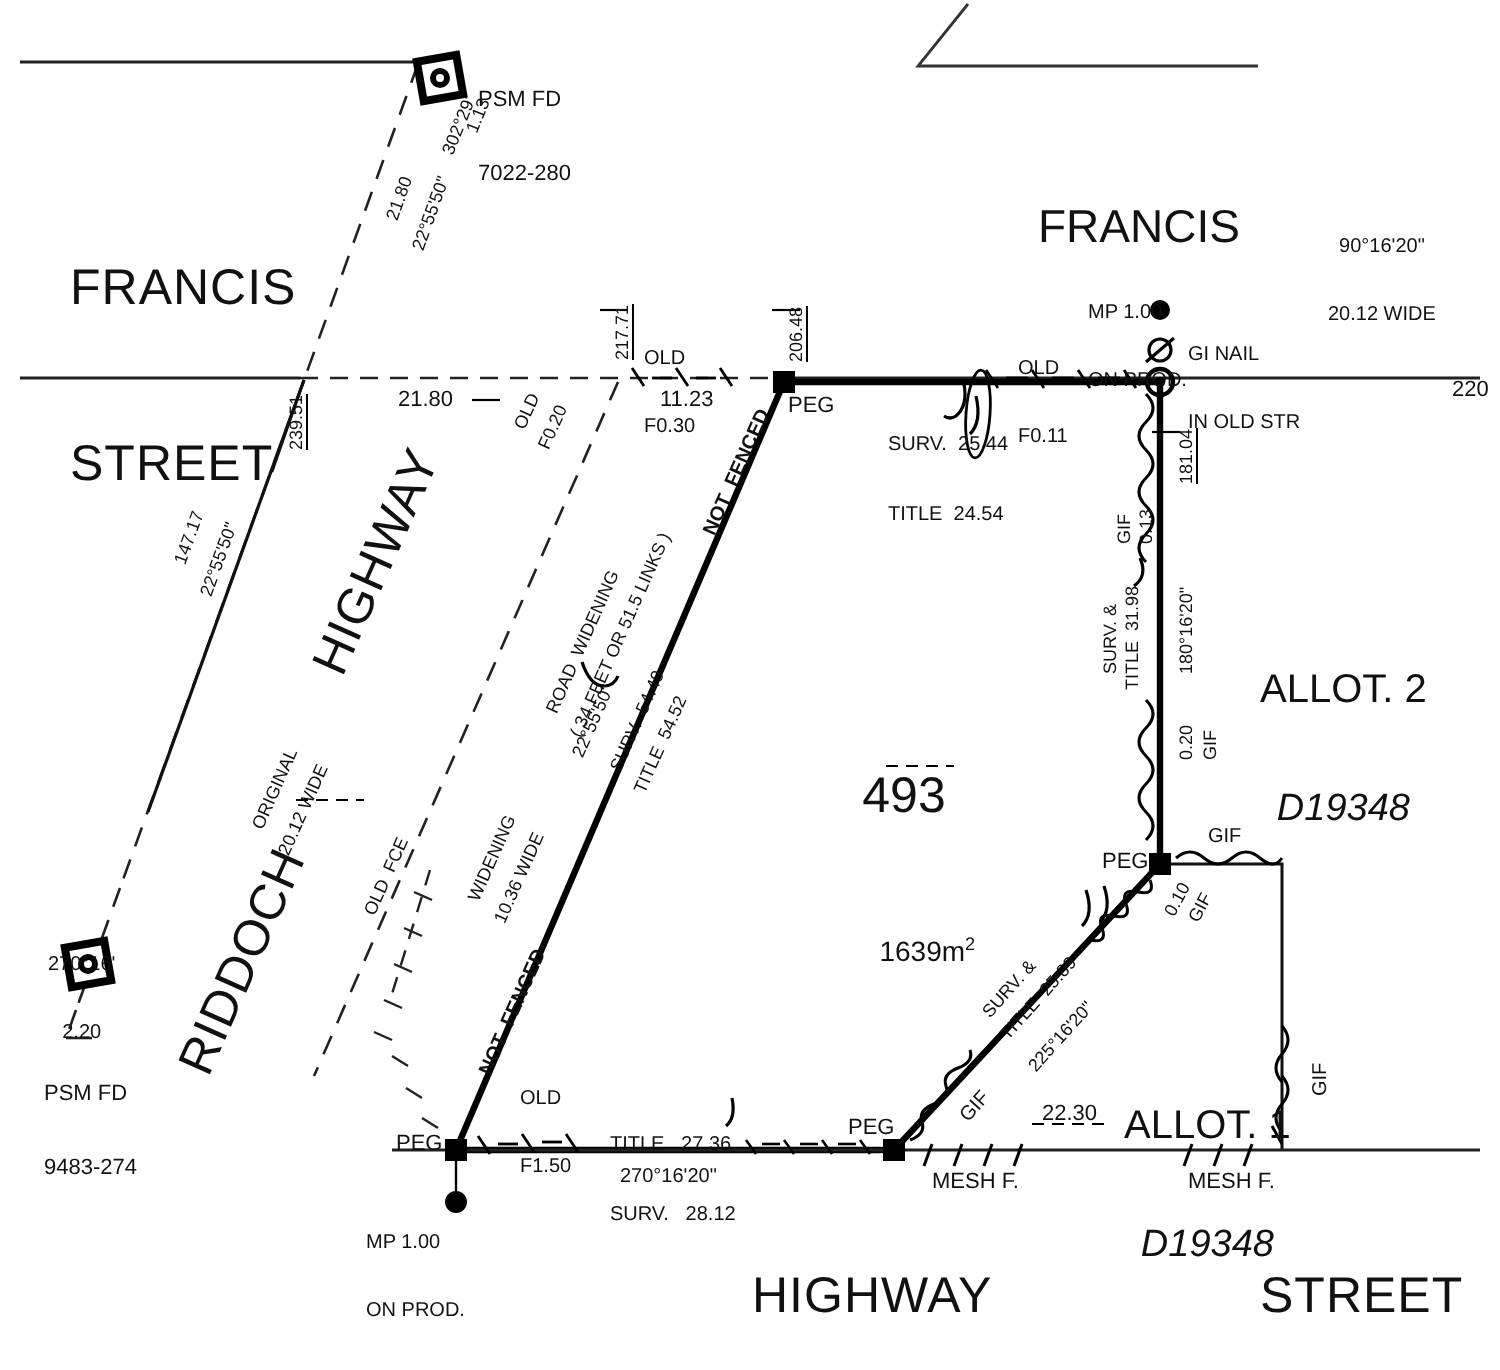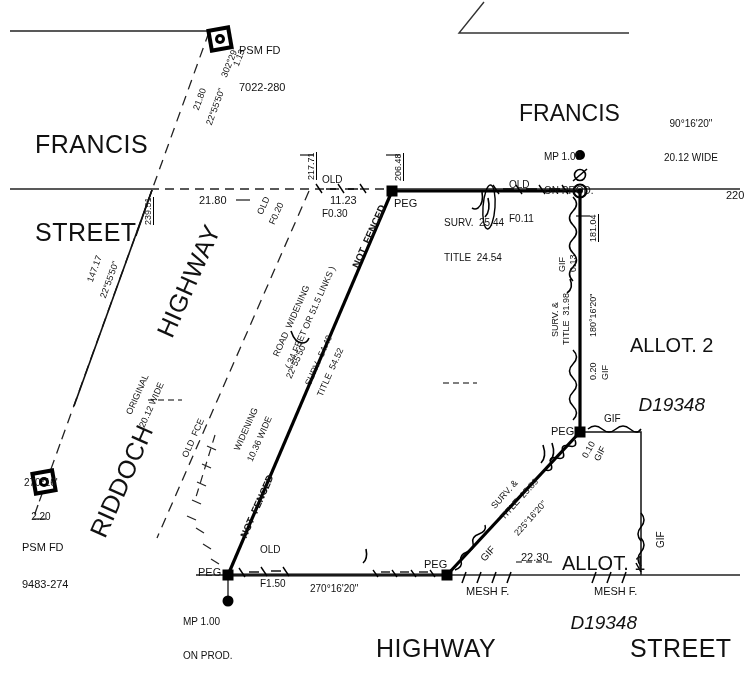--- a/index.html
+++ b/index.html
@@ -279,20 +279,24 @@
   <div class="lab t10 ctr" style="left:664px;top:96px;">
     <div>90°16'20"</div>
     <div>20.12 WIDE</div>
   </div>
 
   <div class="lab t10" style="left:544px;top:129px;">
     <div>MP 1.00</div>
     <div>ON PROD.</div>
   </div>
 
+  <div class="lab t10" style="left:594px;top:150px;">
+    <div>GI NAIL</div>
+    <div>IN OLD STR</div>
+  </div>
 
   <div class="lab t10" style="left:509px;top:157px;">
     <div>OLD</div>
     <div>F0.11</div>
   </div>
 
   <div class="lab t10" style="left:444px;top:195px;">
     <div>SURV.  25.44</div>
     <div style="margin-top:1px;">TITLE  24.54</div>
   </div>
@@ -337,20 +341,24 @@
 
   <div class="lab t11" style="left:466px;top:585px;">MESH F.</div>
   <div class="lab t11" style="left:594px;top:585px;">MESH F.</div>
 
   <div class="lab t9 rot" style="left:489px;top:504px;transform:rotate(-48deg);">SURV. &amp;</div>
   <div class="lab t9 rot" style="left:498px;top:515px;transform:rotate(-48deg);">TITLE  25.89</div>
   <div class="lab t9 rot" style="left:512px;top:531px;transform:rotate(-48deg);">225°16'20"</div>
 
   <div class="lab t11" style="left:424px;top:558px;">PEG</div>
 
+  <div class="lab t10" style="left:305px;top:545px;">
+    <div>TITLE   27.36</div>
+    <div style="margin-top:1px;">SURV.   28.12</div>
+  </div>
   <div class="lab t10" style="left:310px;top:583px;">270°16'20"</div>
 
   <div class="lab t10" style="left:260px;top:522px;">
     <div>OLD</div>
     <div>F1.50</div>
   </div>
 
   <div class="lab t11" style="left:198px;top:566px;">PEG</div>
 
   <div class="lab t10" style="left:183px;top:594px;">
@@ -393,14 +401,20 @@
   <div class="lab t9 rot" style="left:180px;top:455px;transform:rotate(-66deg);">OLD  FCE</div>
 
   <div class="lab t9 rot" style="left:284px;top:376px;transform:rotate(-66deg);">22°55'50"</div>
   <div class="lab t9 rot" style="left:303px;top:383px;transform:rotate(-66deg);">SURV.  54.49</div>
   <div class="lab t9 rot" style="left:315px;top:394px;transform:rotate(-66deg);">TITLE  54.52</div>
 
   <div class="lab t10 rot bold" style="left:350px;top:265px;transform:rotate(-66deg);">NOT  FENCED</div>
 
   <div class="lab t10 rot bold" style="left:238px;top:535px;transform:rotate(-66deg);">NOT  FENCED</div>
 
+  <div class="lab ctr" style="left:402px;top:348px;width:100px;">
+    <div class="lotno">493</div>
+    <div class="lotarea" style="margin-top:4px;">
+      <span>1639m</span><sup>2</sup>
+    </div>
+  </div>
 
 </div>
 
 </body></html>

